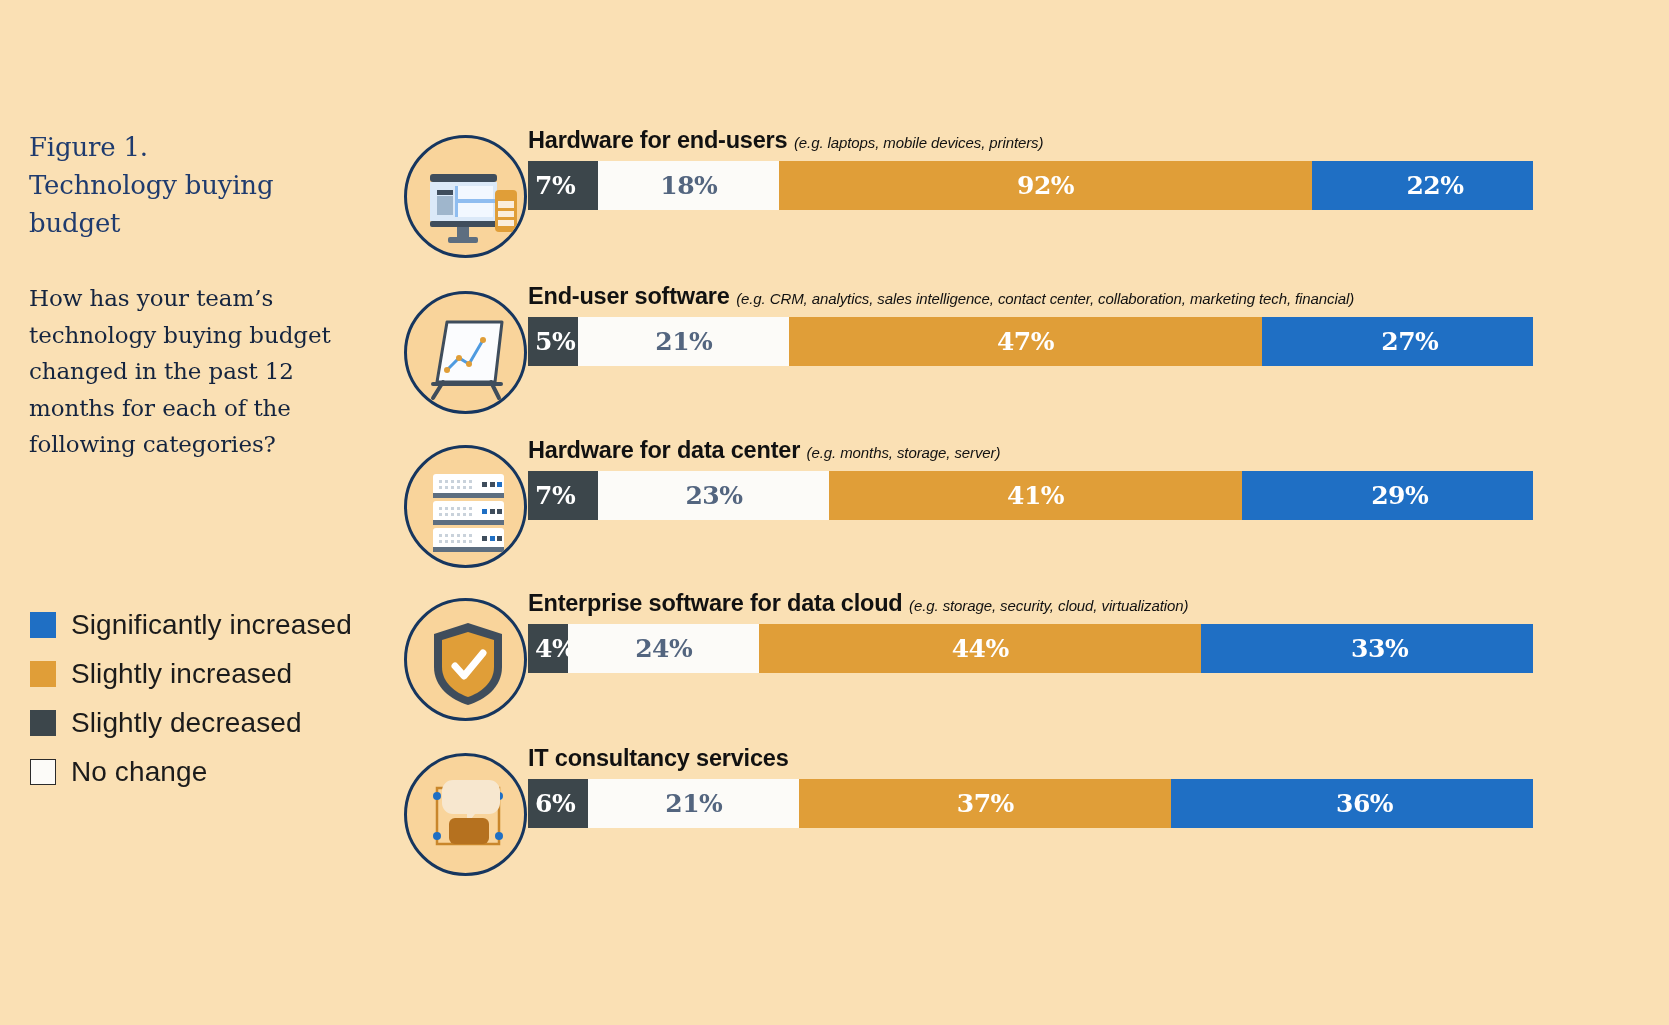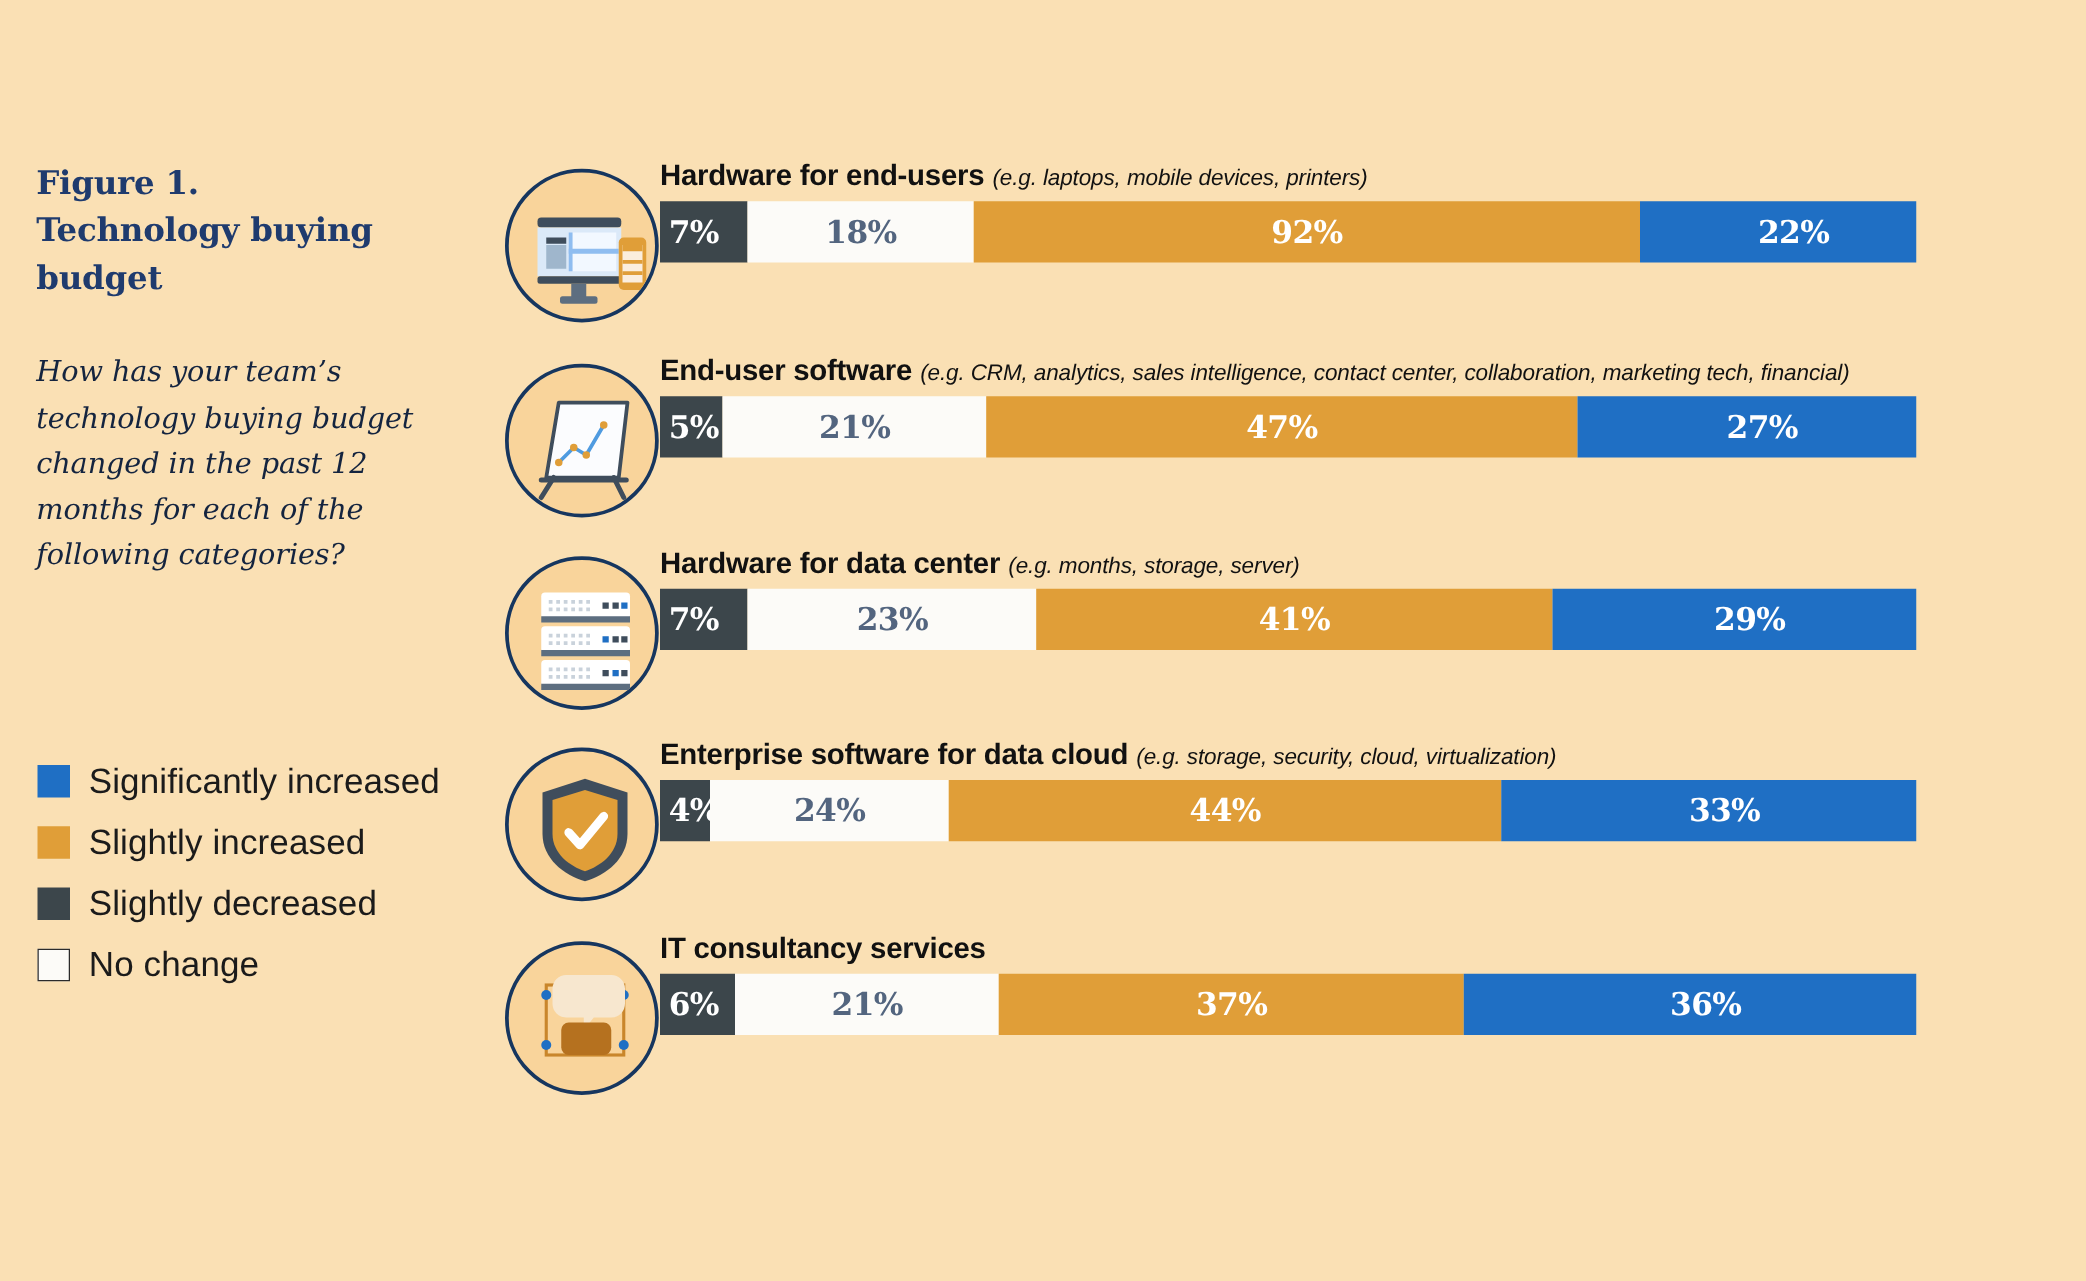--- a/index.html
+++ b/index.html
@@ -17,30 +17,29 @@
 
   
   #left-panel {
     position: absolute;
     left: 29px; top: 128px;
     width: 330px;
   }
   #fig-title {
     color: #1f3b6e;
     font-family: "DejaVu Serif", serif;
-    font-weight: bold;
+    font-weight: normal;
     font-size: 26px;
     line-height: 38px;
     letter-spacing: -0.2px;
   }
   #fig-question {
     margin-top: 38px;
     color: #14243f;
     font-family: "DejaVu Serif", serif;
-    font-style: italic;
     font-size: 23px;
     line-height: 36.5px;
     letter-spacing: -0.1px;
   }
 
   
   #legend {
     position: absolute;
     left: 30px; top: 600px;
     width: 330px;
@@ -80,21 +79,21 @@
     position: absolute;
     left: 0; bottom: 100%;
     margin-bottom: 7px;
     white-space: nowrap;
     color: #111111;
     font-size: 23.5px;
   }
   .row-label b { font-weight: bold; letter-spacing: -0.2px; }
   .row-label i {
     font-style: italic;
-    font-size: 18px;
+    font-size: 15px;
     letter-spacing: -0.1px;
     text-align: center;
   }
   .bar {
     display: flex;
     width: 1005px;
     height: 49px;
   }
   .seg {
     display: flex;

